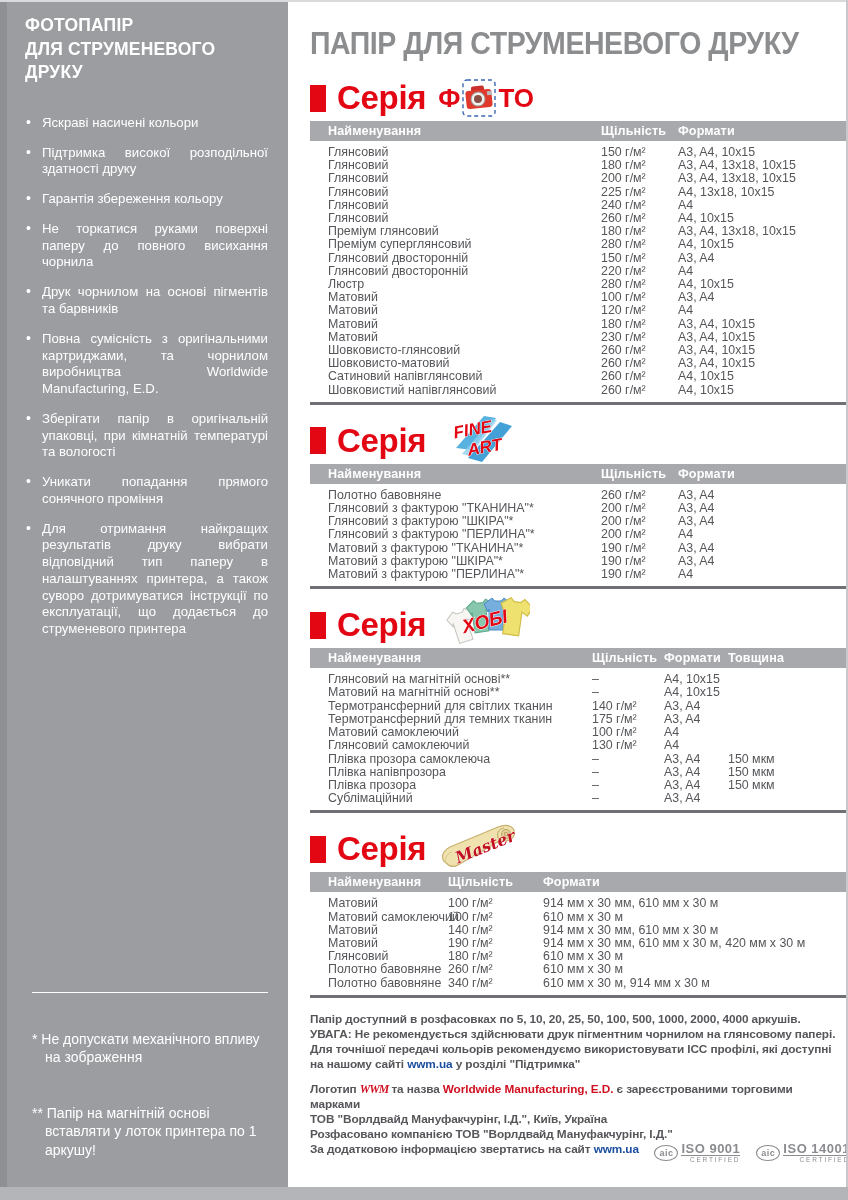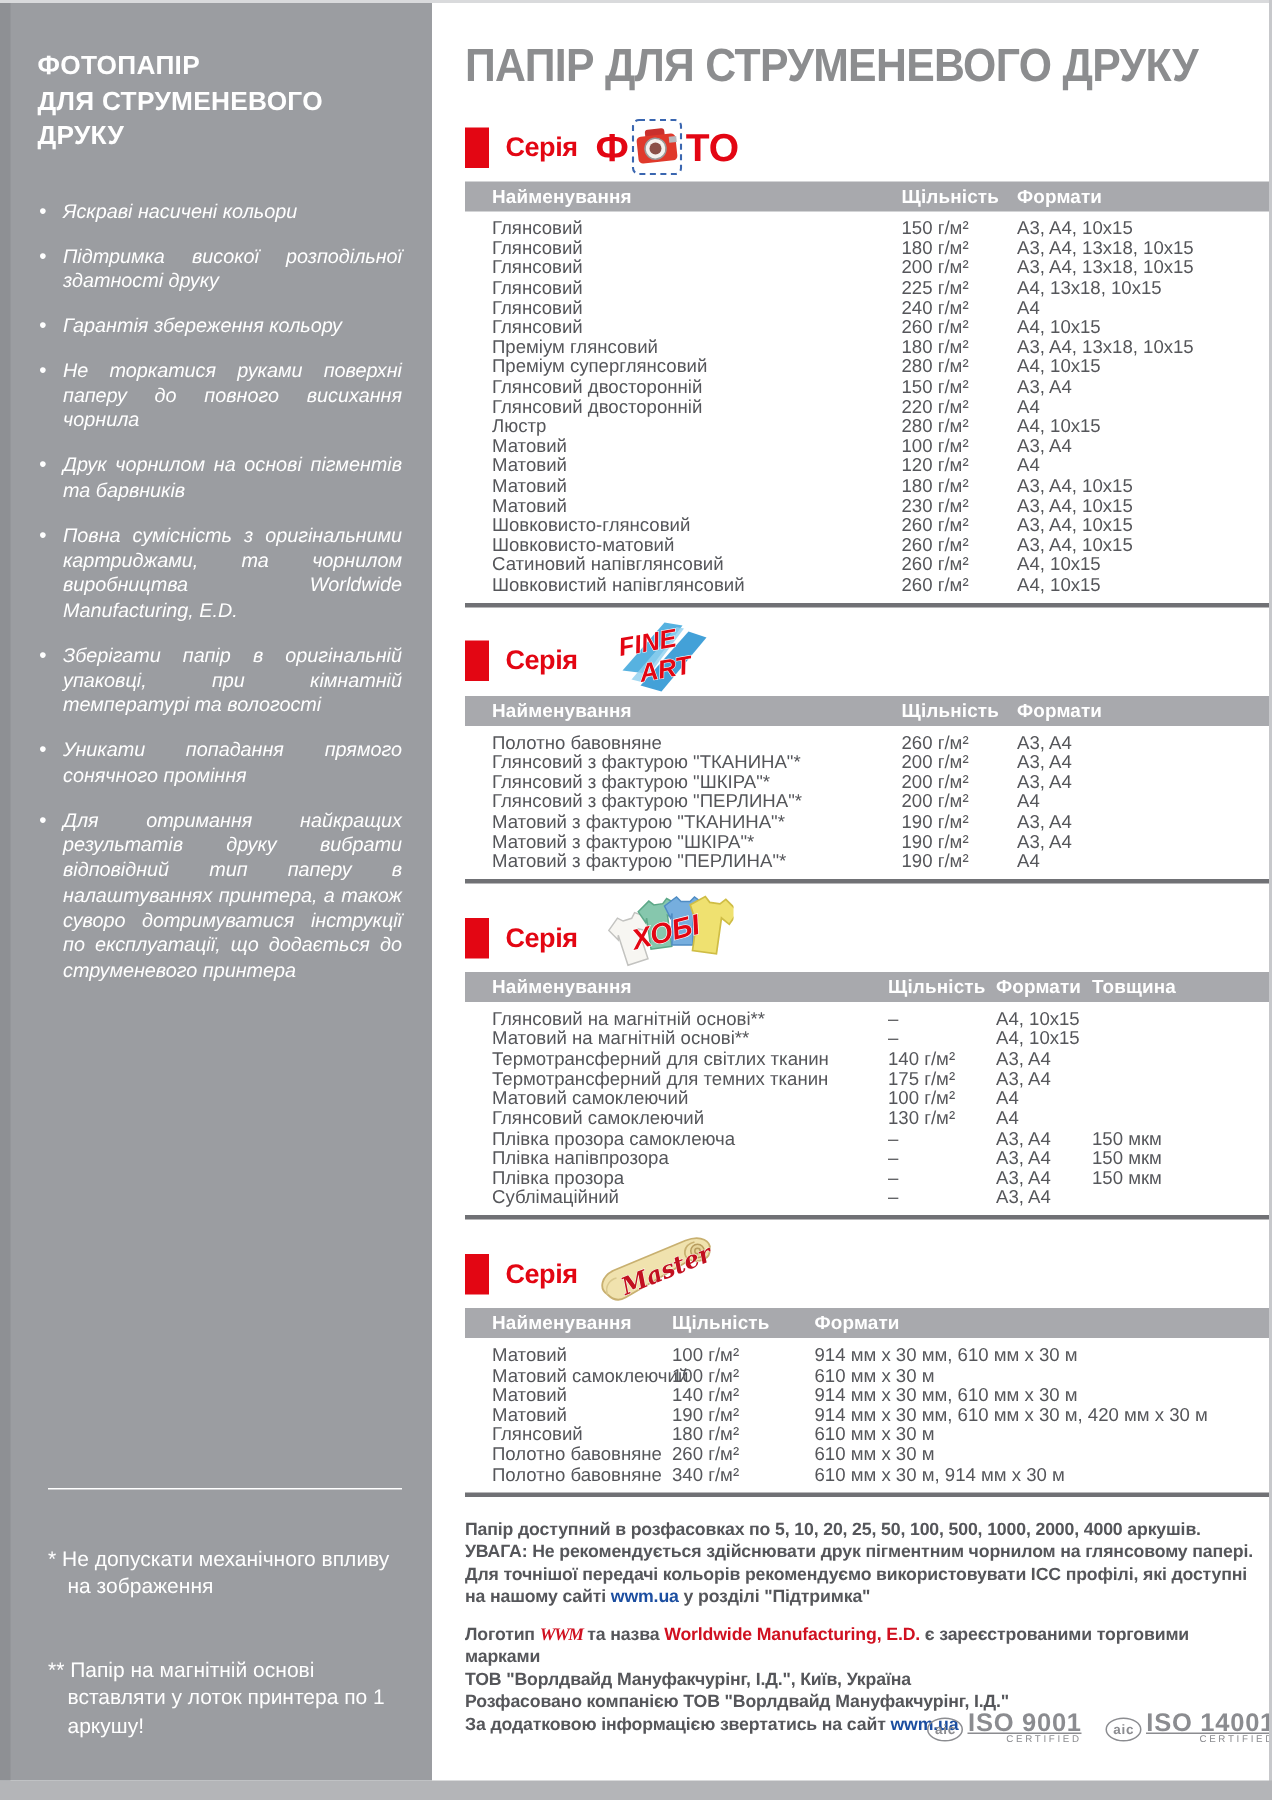--- a/index.html
+++ b/index.html
@@ -6,38 +6,38 @@
   html,body { margin:0; padding:0; background:#e8e8ea; }
   body { font-family:"Liberation Sans", sans-serif; }
   .page { position:relative; width:848px; height:1200px; background:#fff; margin:0 auto; overflow:hidden; }
   .top-strip { position:absolute; left:0; top:0; width:100%; height:2px; background:#d9dadc; }
   .right-strip { position:absolute; right:0; top:0; width:2px; height:100%; background:#c7c8cb; }
   .bottom-strip { position:absolute; left:0; bottom:0; width:100%; height:13px; background:#b4b5b8; }
 
   
   .sidebar { position:absolute; left:0; top:2px; width:288px; height:1185px;
              background:#9b9da1; border-left:7px solid #8e9094; color:#fff;
-             padding:30px 20px 0 18px; }
+             padding:12px 20px 0 18px; }
   .sidebar-title { font-size:17.5px; font-weight:bold; line-height:1.35; letter-spacing:.2px; }
-  .sidebar-bullets { list-style:none; margin:30px 0 0 0; padding:0;font-style:italic; }
+  .sidebar-bullets { list-style:none; margin:30px 0 0 0; padding:0; }
   .sidebar-bullets li { position:relative; padding-left:17px; margin-bottom:13px;
                         font-size:13.2px; line-height:1.27; text-align:justify; }
   .sidebar-bullets li::before { content:"•"; position:absolute; left:1px; top:-1px; font-size:14px; }
   .side-foot { position:absolute; left:25px; right:20px; bottom:26px; }
   .side-foot hr { border:none; border-top:1px solid #fff; margin:0 0 9px 0; }
   .fn { font-size:14px; line-height:1.32; padding-left:13px; text-indent:-13px; margin-bottom:2px;margin-top:37px; }
 
   
   .main { position:absolute; left:288px; top:2px; width:628px; height:1185px; padding:20px 14px 0 22px; }
   .main-title { margin:4px 0 0 0; color:#8c8d8f; font-size:31px; font-weight:bold;
                 letter-spacing:-.5px; white-space:nowrap; transform:scaleX(.92); transform-origin:left; }
 
   .series-heading { display:flex; align-items:center; height:46px; margin-top:13px; }
   .red-square { width:16px; height:27px; background:#e30613; margin-right:11px; flex:none; }
-  .series-word { color:#e30613; font-size:18px; font-weight:bold; letter-spacing:-.3px; margin-right:12px; }
+  .series-word { color:#e30613; font-size:33px; font-weight:bold; letter-spacing:-.3px; margin-right:12px; }
   .series-logo { flex:none; position:relative; }
 
   .thead { display:flex; background:#a8a9ad; color:#fff; font-weight:bold; font-size:12.6px;
            height:20px; line-height:20px; padding-left:18px; letter-spacing:.1px; }
   .rows { margin-top:5px; padding-bottom:5px; border-bottom:3px solid #707175; }
   .trow { display:flex; padding-left:18px; font-size:12.4px; line-height:13.2px; color:#55565a; }
   .trow span, .thead span { white-space:nowrap; overflow:visible; }
 
   
   .s-foto .c0, .s-fineart .c0 { width:273px; } .s-foto .c1, .s-fineart .c1 { width:77px; }
@@ -55,21 +55,21 @@
   .footer p { margin:0 0 10px 0; }
   .link { color:#1c4ea0; cursor:pointer; }
   .tm-logo { color:#d01020; font-style:italic; letter-spacing:-1px; font-family:"Liberation Serif",serif; }
   .tm-brand { color:#d01020; }
 
   
   .certs { position:absolute; right:18px; bottom:16px; display:flex; align-items:center; gap:16px; color:#8b8c90; }
   .badge { display:flex; align-items:center; gap:3px; }
   .oval { border:1.5px solid #8b8c90; border-radius:50%; font-size:9px; font-weight:bold; padding:2px 4px; letter-spacing:.5px; }
   .iso { display:flex; flex-direction:column; align-items:flex-end; }
-  .iso-t { font-size:17px; font-weight:bold; border-bottom:1.5px solid #8b8c90; letter-spacing:.5px; line-height:13px; }
+  .iso-t { font-size:13px; font-weight:bold; border-bottom:1.5px solid #8b8c90; letter-spacing:.5px; line-height:13px; }
   .iso-s { font-size:6.5px; letter-spacing:1.8px; line-height:8px; }
 </style>
 </head>
 <body>
 
 <div class="page">
   <div class="top-strip"></div>
 
   <aside class="sidebar">
     <div class="sidebar-title">

